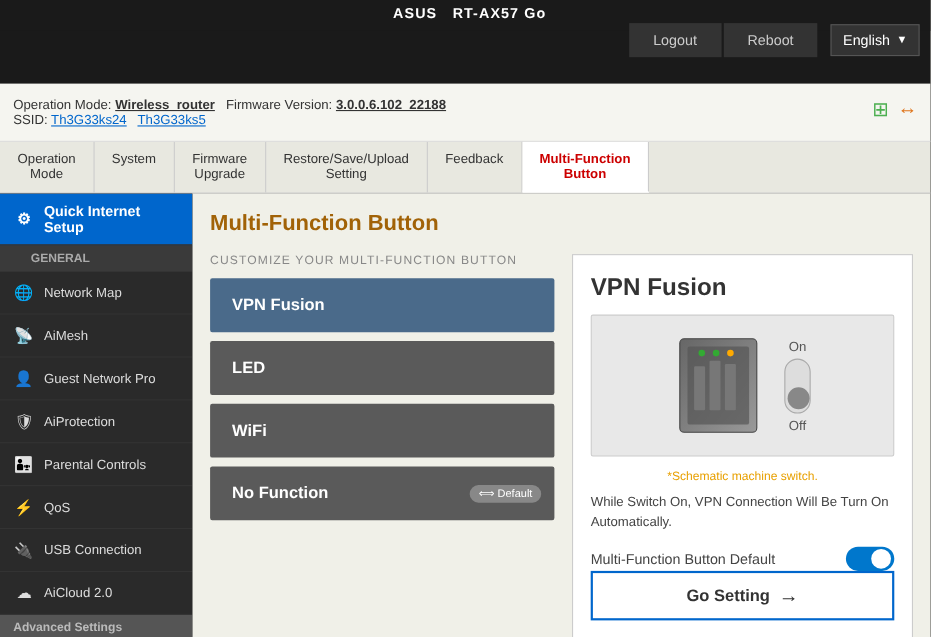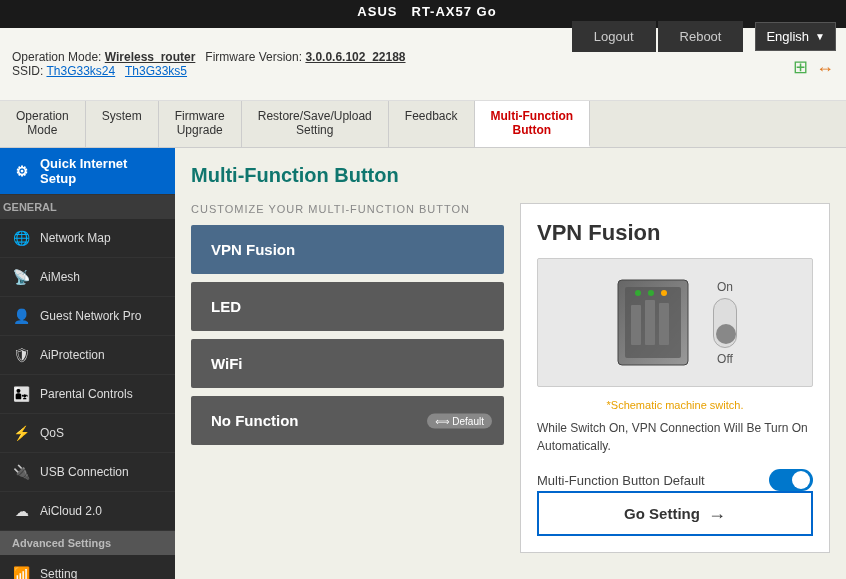--- a/index.html
+++ b/index.html
@@ -8,45 +8,45 @@
     
     #header { display: flex; align-items: center; background: #1a1a1a; height: 28px; padding: 0 10px; flex-direction: column; }
     #logo { color: #00aaff; font-weight: bold; font-size: 18px; letter-spacing: 1px; }
     #logo span { color: white; font-size: 13px; margin-left: 8px; }
     #header-tabs { display: flex; margin-left: auto; gap: 2px; align-items: center; }
     .header-btn { background: #333; color: #ccc; border: none; padding: 8px 22px; cursor: pointer; font-size: 13px; }
     #lang-select { background: #333; color: white; border: 1px solid #555; padding: 6px 10px; font-size: 13px; cursor: pointer; display: flex; align-items: center; gap: 6px; margin-left: 10px; }
     #lang-arrow { font-size: 10px; }
 
     
-    #info-bar { background: #f5f5f0; padding: 22px 12px; font-size: 12px; color: #333; display: flex; justify-content: space-between; align-items: flex-end; border-bottom: 1px solid #ddd; }
+    #info-bar { background: #f5f5f0; padding: 12px 12px; font-size: 12px; color: #333; display: flex; justify-content: space-between; align-items: flex-start; border-bottom: 1px solid #ddd; margin-top: 48px; }
     #info-bar .links { color: #0066cc; text-decoration: underline; cursor: pointer; }
     #info-icons { display: flex; gap: 8px; }
     .info-icon { color: #4caf50; font-size: 18px; cursor: pointer; }
     .info-icon.orange { color: #e07820; }
 
     
     #tabs { display: flex; background: #e8e8e0; border-bottom: 1px solid #ccc; }
     .tab { padding: 8px 16px; cursor: pointer; font-size: 12px; color: #333; border-right: 1px solid #ccc; text-align: center; }
     .tab.active { background: white; font-weight: bold; color: #c00; border-bottom: 2px solid white; }
 
     
     #main { display: flex; height: calc(579px - 44px - 30px - 34px); }
 
     
     #sidebar { width: 175px; background: #2a2a2a; color: white; overflow-y: auto; flex-shrink: 0; }
     #sidebar-header { background: #0066cc; color: white; padding: 8px 12px; font-size: 13px; font-weight: bold; cursor: pointer; }
-    .sidebar-section { background: #3a3a3a; color: #aaa; padding: 6px 3px; font-size: 11px; font-weight: bold; text-transform: uppercase; }
+    .sidebar-section { background: #3a3a3a; color: #aaa; padding: 6px 28px; font-size: 11px; font-weight: bold; text-transform: uppercase; }
     .sidebar-item { display: flex; align-items: center; gap: 8px; padding: 9px 12px; cursor: pointer; color: #ddd; font-size: 12px; border-bottom: 1px solid #333; }
     .sidebar-icon { width: 20px; height: 20px; display: flex; align-items: center; justify-content: center; font-size: 14px; flex-shrink: 0; }
     .sidebar-divider { background: #555; color: #bbb; padding: 6px 12px; font-size: 11px; font-weight: bold; }
 
     
     #content { flex: 1; background: #f0f0e8; overflow-y: auto; padding: 16px; }
-    #page-title { font-size: 20px; font-weight: bold; color: #0f766e; margin-bottom: 16px; }
+    #page-title { font-size: 20px; font-weight: bold; color: #a16207; margin-bottom: 16px; }
 
     
     #mf-layout { display: flex; gap: 16px; }
     #mf-left { flex: 1; }
     #mf-right { width: 310px; background: white; border: 1px solid #ccc; padding: 16px; }
 
     #mf-customize-label { font-size: 11px; color: #888; letter-spacing: 1px; text-transform: uppercase; margin-bottom: 10px; }
 
     .mf-option { background: #5a5a5a; color: white; padding: 16px 20px; margin-bottom: 8px; cursor: pointer; font-size: 15px; font-weight: bold; border-radius: 2px; position: relative; }
     .mf-option.selected { background: #4a6a8a; }

